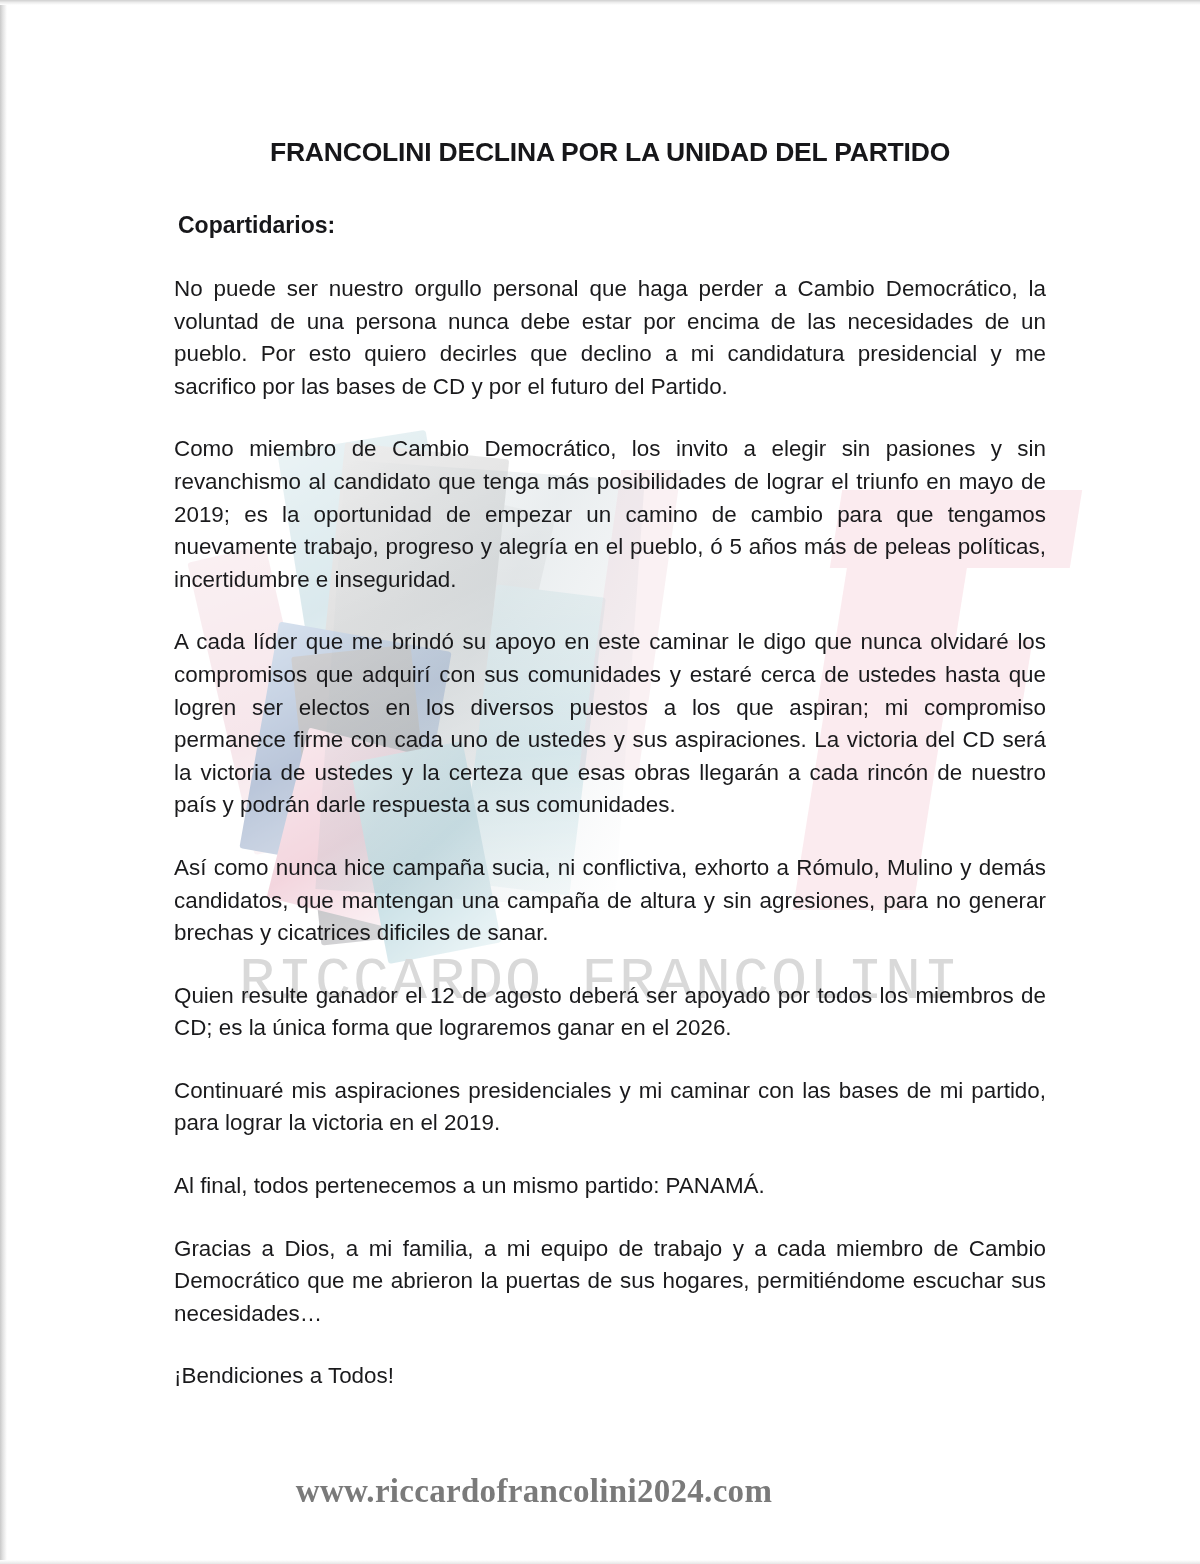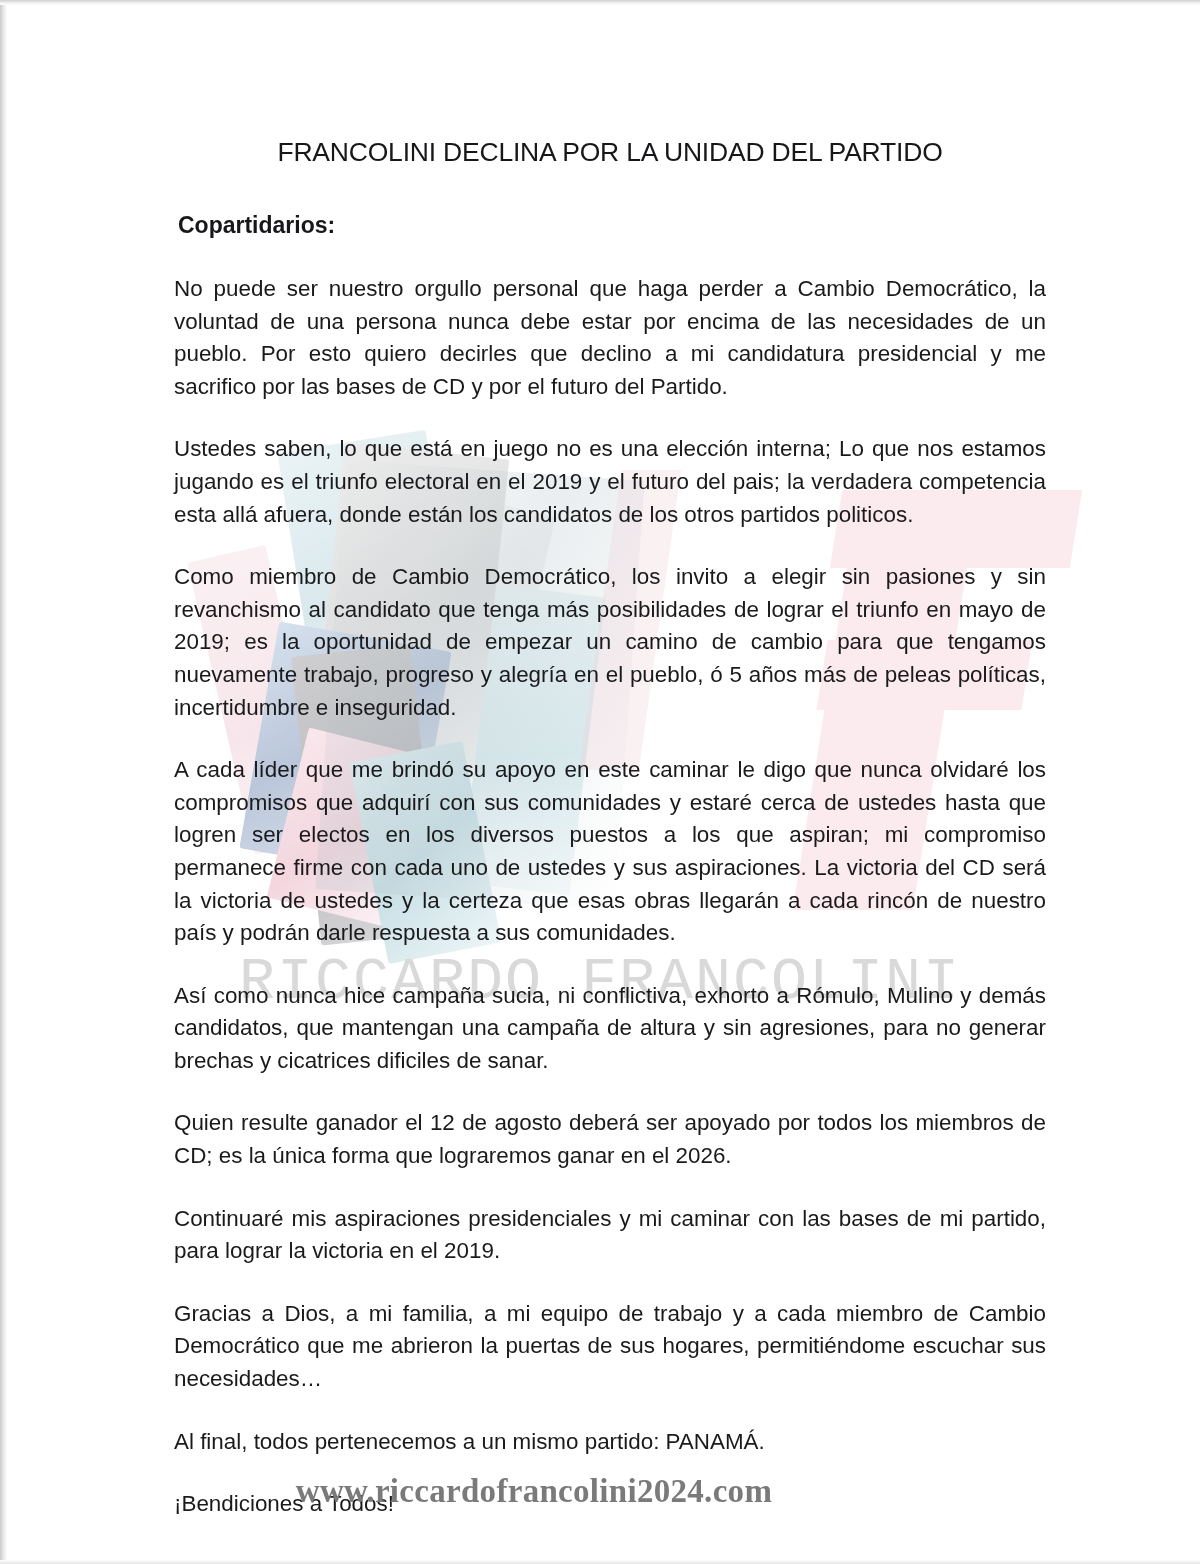--- a/index.html
+++ b/index.html
@@ -200,21 +200,21 @@
     top: 0;
     width: 880px;
     z-index: 3;
   }
 
   .doc-title {
     margin: 0;
     padding-top: 137px;
     text-align: center;
     font-size: 26.5px;
-    font-weight: normal;
+    font-weight: bold;
     color: #17171a;
     letter-spacing: -0.2px;
   }
 
   .salutation {
     margin: 8px;
     padding-top: 36px;
     font-size: 23px;
     font-weight: bold;
     color: #17171a;
@@ -283,28 +283,27 @@
 
   <div class="watermark">RICCARDO FRANCOLINI</div>
 
   <div class="doc">
 
     <h1 class="doc-title">FRANCOLINI DECLINA POR LA UNIDAD DEL PARTIDO</h1>
 
     <p class="salutation">Copartidarios:</p>
 
     <p class="para">No puede ser nuestro orgullo personal que haga perder a Cambio Democrático, la voluntad de una persona nunca debe estar por encima de las necesidades de un pueblo. Por esto quiero decirles que declino a mi candidatura presidencial y me sacrifico por las bases de CD y por el futuro del Partido.</p>
-    <p class="para">Ustedes saben, lo que está en juego no es una elección interna; Lo que nos estamos jugando es el triunfo electoral en el 2019 y el futuro del pais; la verdadera competencia esta allá afuera, donde están los candidatos de los otros partidos politicos.</p>
     <p class="para">Como miembro de Cambio Democrático, los invito a elegir sin pasiones y sin revanchismo al candidato que tenga más posibilidades de lograr el triunfo en mayo de 2019; es la oportunidad de empezar un camino de cambio para que tengamos nuevamente trabajo, progreso y alegría en el pueblo, ó 5 años más de peleas políticas, incertidumbre e inseguridad.</p>
     <p class="para">A cada líder que me brindó su apoyo en este caminar le digo que nunca olvidaré los compromisos que adquirí con sus comunidades y estaré cerca de ustedes hasta que logren ser electos en los diversos puestos a los que aspiran; mi compromiso permanece firme con cada uno de ustedes y sus aspiraciones. La victoria del CD será la victoria de ustedes y la certeza que esas obras llegarán a cada rincón de nuestro país y podrán darle respuesta a sus comunidades.</p>
     <p class="para">Así como nunca hice campaña sucia, ni conflictiva, exhorto a Rómulo, Mulino y demás candidatos, que mantengan una campaña de altura y sin agresiones, para no generar brechas y cicatrices dificiles de sanar.</p>
     <p class="para">Quien resulte ganador el 12 de agosto deberá ser apoyado por todos los miembros de CD; es la única forma que lograremos ganar en el 2026.</p>
     <p class="para">Continuaré mis aspiraciones presidenciales y mi caminar con las bases de mi partido, para lograr la victoria en el 2019.</p>
+    <p class="para no-justify">Al final, todos pertenecemos a un mismo partido: PANAMÁ.</p>
     <p class="para">Gracias a Dios, a mi familia, a mi equipo de trabajo y a cada miembro de Cambio Democrático que me abrieron la puertas de sus hogares, permitiéndome  escuchar sus necesidades…</p>
-    <p class="para no-justify">Al final, todos pertenecemos a un mismo partido: PANAMÁ.</p>
     <p class="para no-justify">¡Bendiciones a Todos!</p>
   </div>
 
   <div class="footer-url">www.riccardofrancolini2024.com</div>
 
   <div class="scan-edge-left"></div>
   <div class="scan-edge-top"></div>
   <div class="scan-edge-bottom"></div>
 
 </div>

